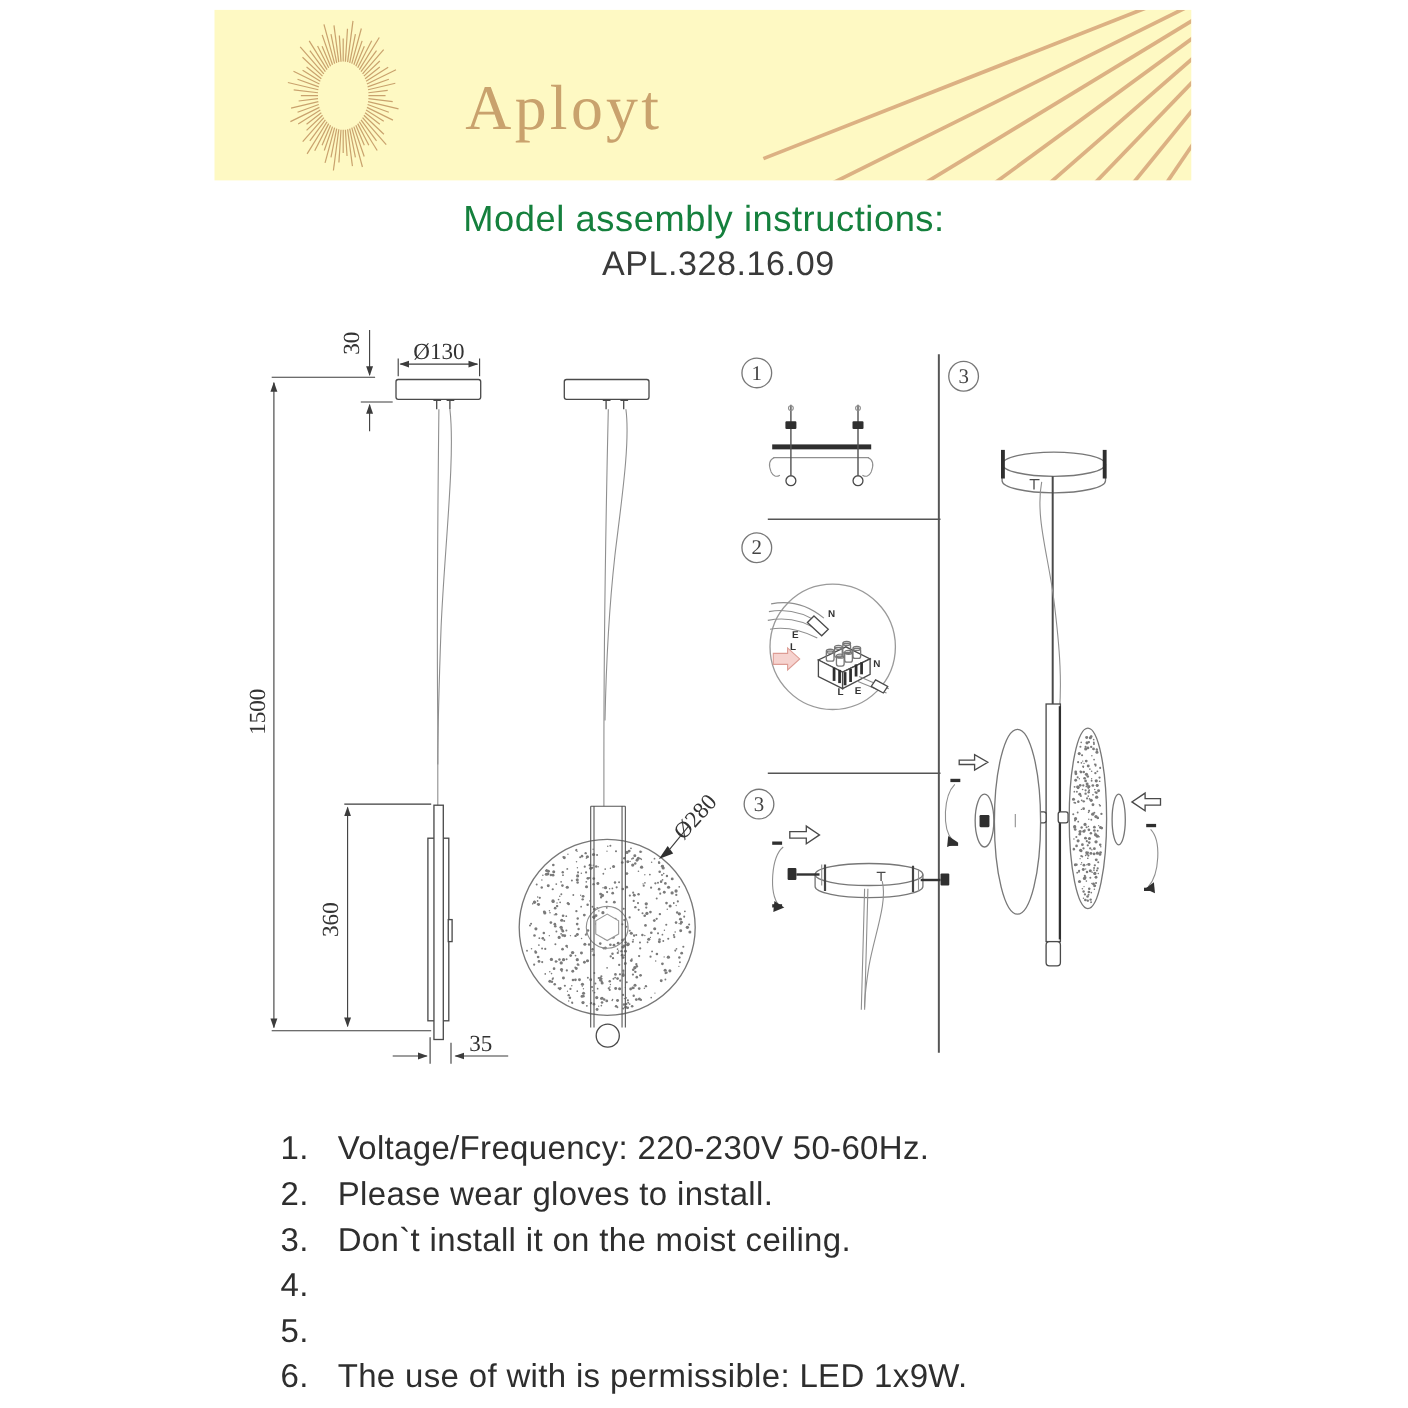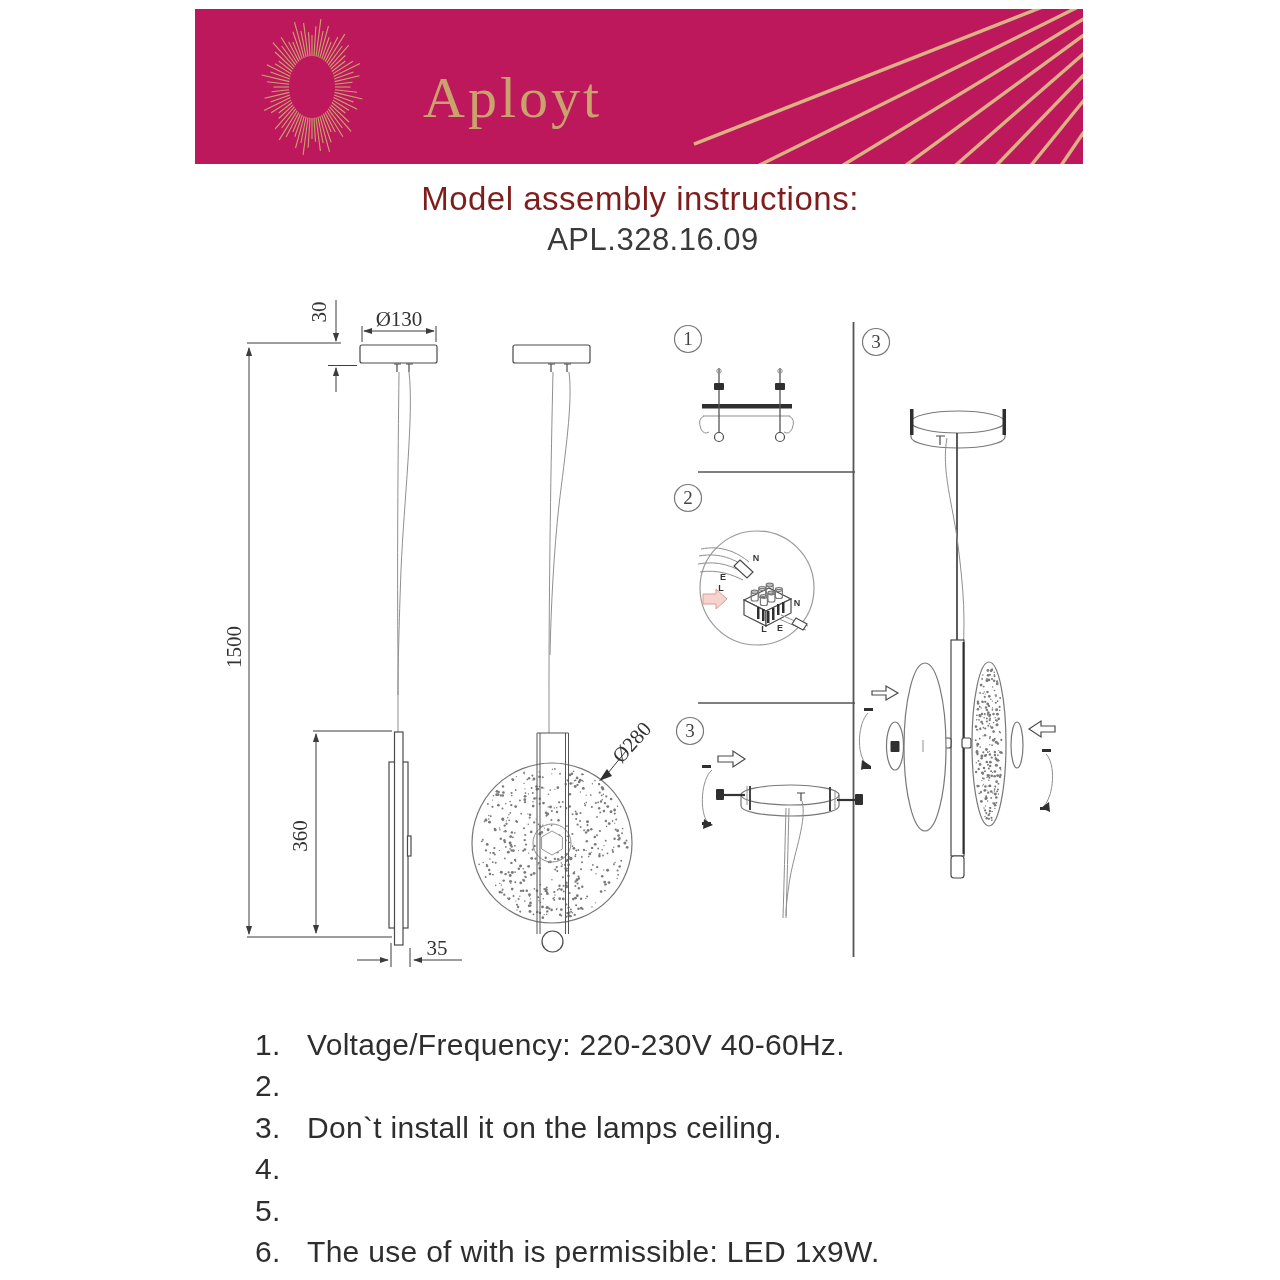--- a/index.html
+++ b/index.html
@@ -1,27 +1,27 @@
 <!DOCTYPE html>
 <html><head>
 <meta charset="utf-8">
 <style>
   html,body{margin:0;padding:0;background:#fff;}
   .page{position:relative;width:1280px;height:1280px;background:#ffffff;
         font-family:"Liberation Sans",sans-serif;overflow:hidden;}
 
   
   .banner{position:absolute;left:195px;top:9px;width:888px;height:155px;
-          background:#be185d;overflow:hidden;}
+          background:#fef9c3;overflow:hidden;}
   .banner svg{display:block}
   .brand-text{font-family:"Liberation Serif",serif;font-size:58px;letter-spacing:3px;}
 
   
   .title1{position:absolute;left:0;top:180px;width:1280px;text-align:center;
-          font-size:33px;color:#7f1d1d;letter-spacing:.5px;}
+          font-size:33px;color:#15803d;letter-spacing:.5px;}
   .title2{position:absolute;left:0;top:222px;width:1280px;text-align:center;
           font-size:31px;color:#3a3a3a;letter-spacing:.5px;margin-left:13px;}
 
   
   .drawing{position:absolute;left:0;top:270px;}
   svg .o   {fill:none;stroke:#4a4a4a;stroke-width:1.2px;}
   svg .of  {fill:#ffffff;stroke:#4a4a4a;stroke-width:1.2px;}
   svg .og  {fill:none;stroke:#777777;stroke-width:1.2px;}
   svg .dim {fill:none;stroke:#3c3c3c;stroke-width:1px;}
   svg .thin{fill:none;stroke:#8f8f8f;stroke-width:1px;}
@@ -1120,28 +1120,29 @@
         <rect class="dk" x="1040" y="807" width="9" height="3"></rect>
         <path class="thin" d="M1046,754 C1056,764 1054,795 1044,806"></path>
         <polygon class="dk" points="1049,802 1041,808 1050,812"></polygon>
       </g>
     </g>
   </svg>
 
   <div class="ilist">
     <div class="irow">
       <span class="inum">1.</span>
-      <span>Voltage/Frequency: 220-230V 40-60Hz.</span>
+      <span>Voltage/Frequency: 220-230V 50-60Hz.</span>
     </div>
     <div class="irow">
       <span class="inum">2.</span>
+      <span>Please wear gloves to install.</span>
     </div>
     <div class="irow">
       <span class="inum">3.</span>
-      <span>Don`t install it on the lamps ceiling.</span>
+      <span>Don`t install it on the moist ceiling.</span>
     </div>
     <div class="irow">
       <span class="inum">4.</span>
     </div>
     <div class="irow">
       <span class="inum">5.</span>
     </div>
     <div class="irow">
       <span class="inum">6.</span>
       <span>The use of with is permissible: LED 1x9W.</span>

